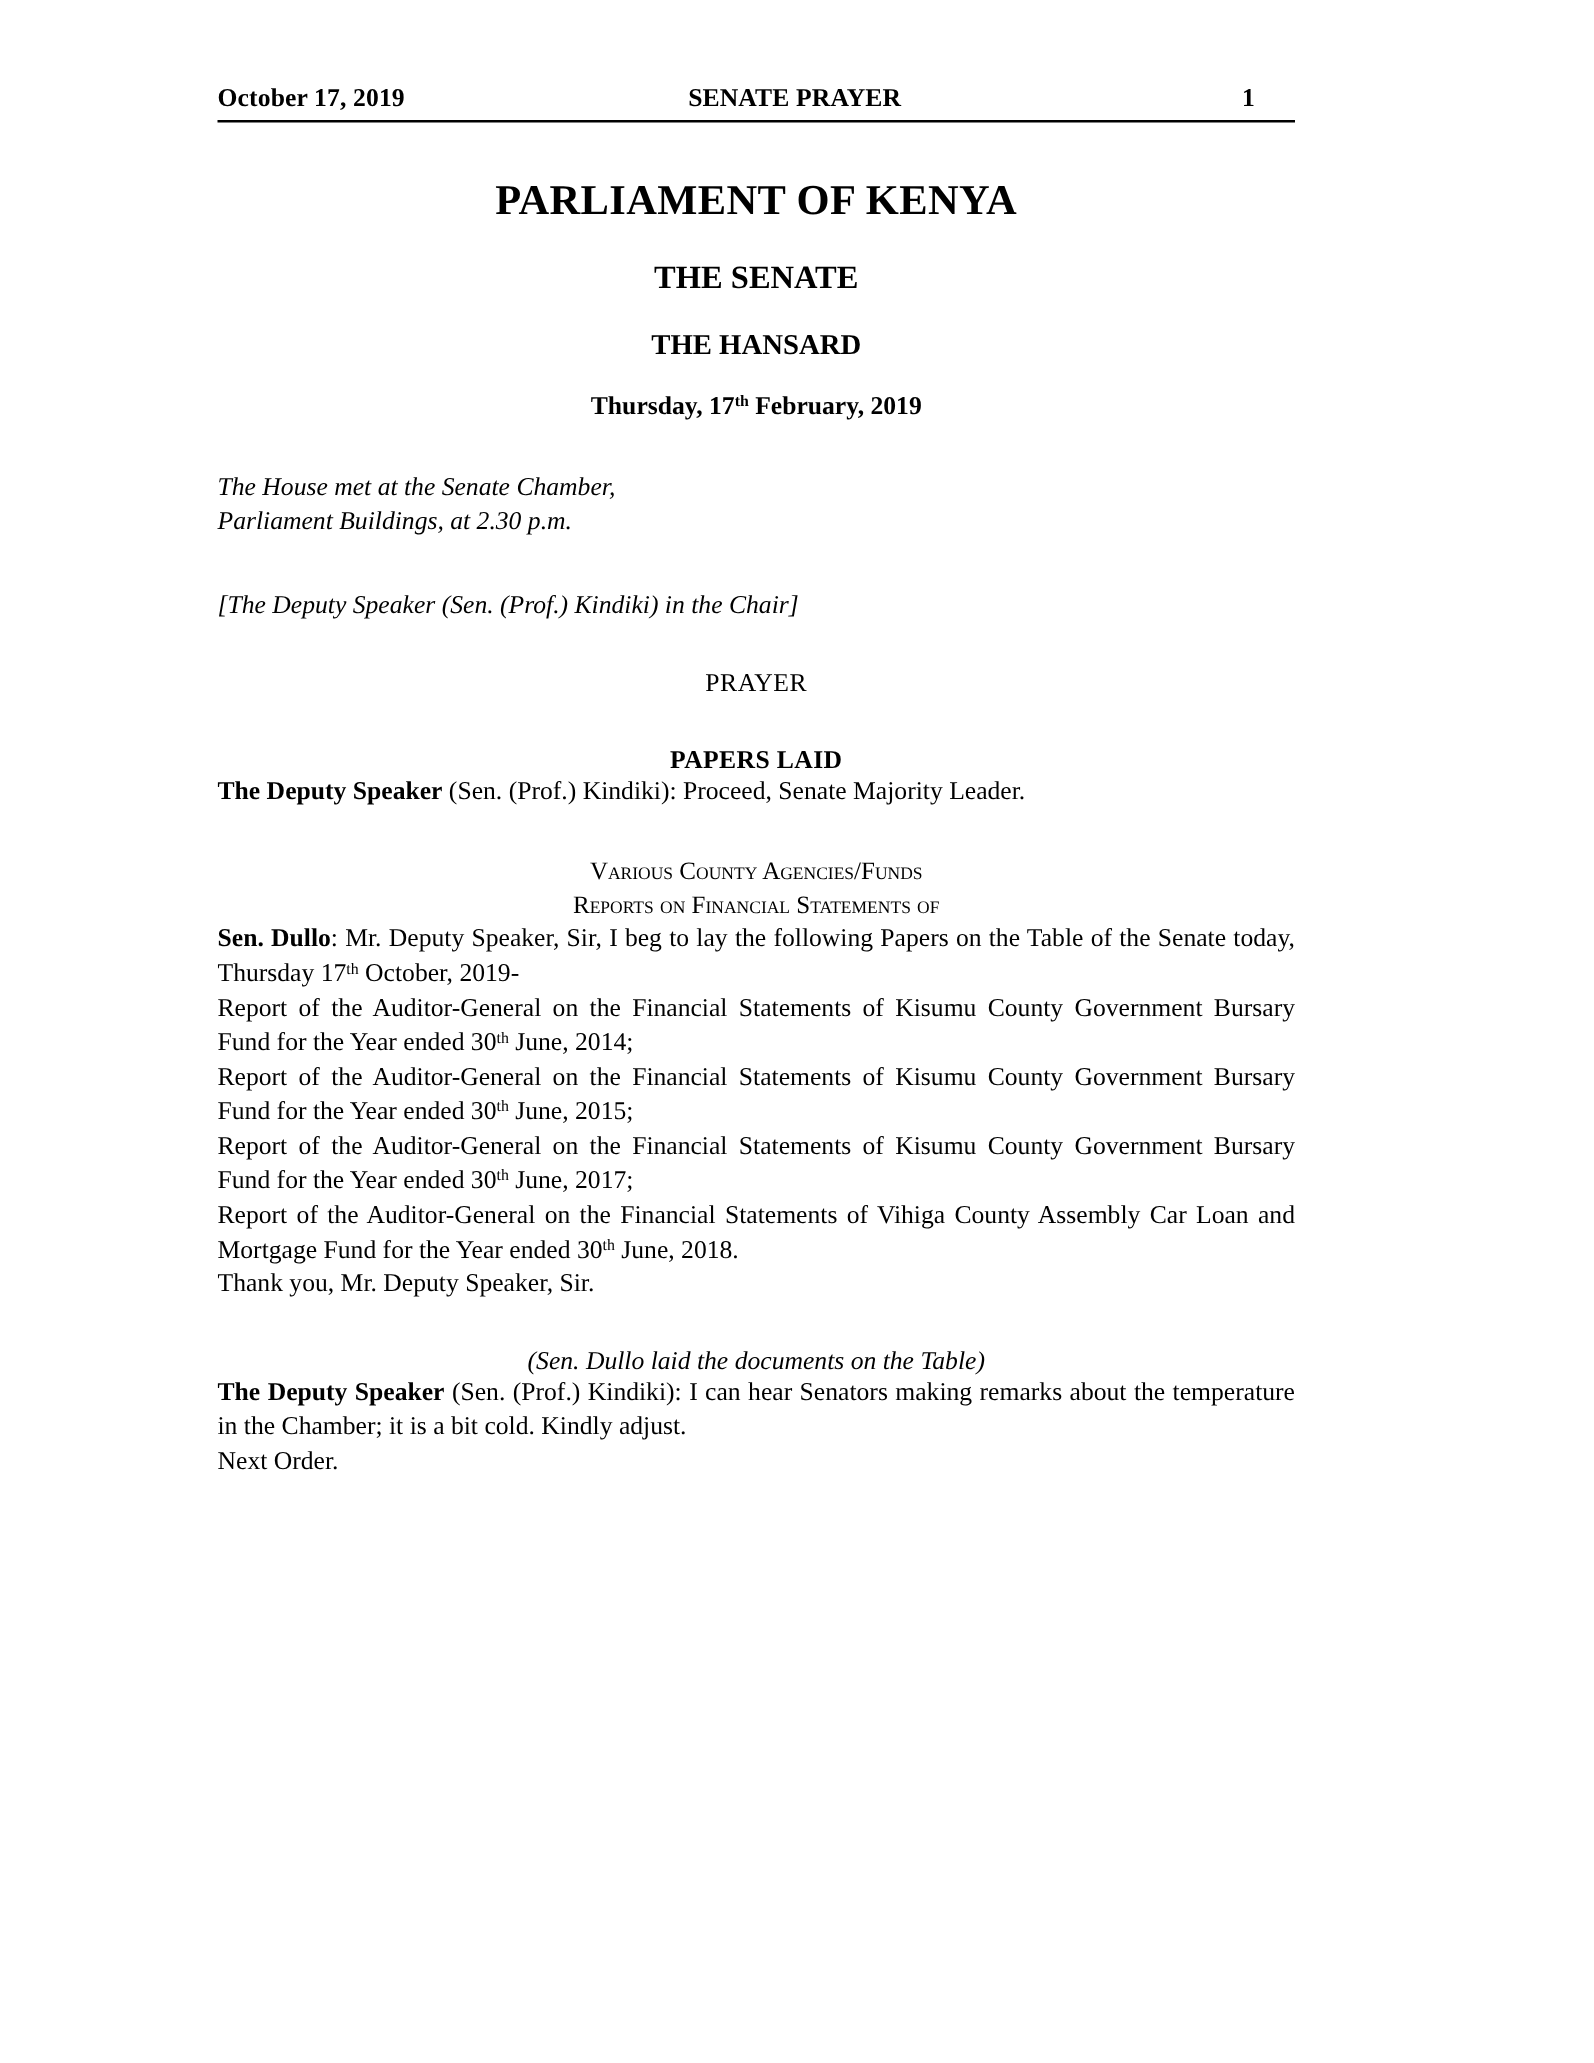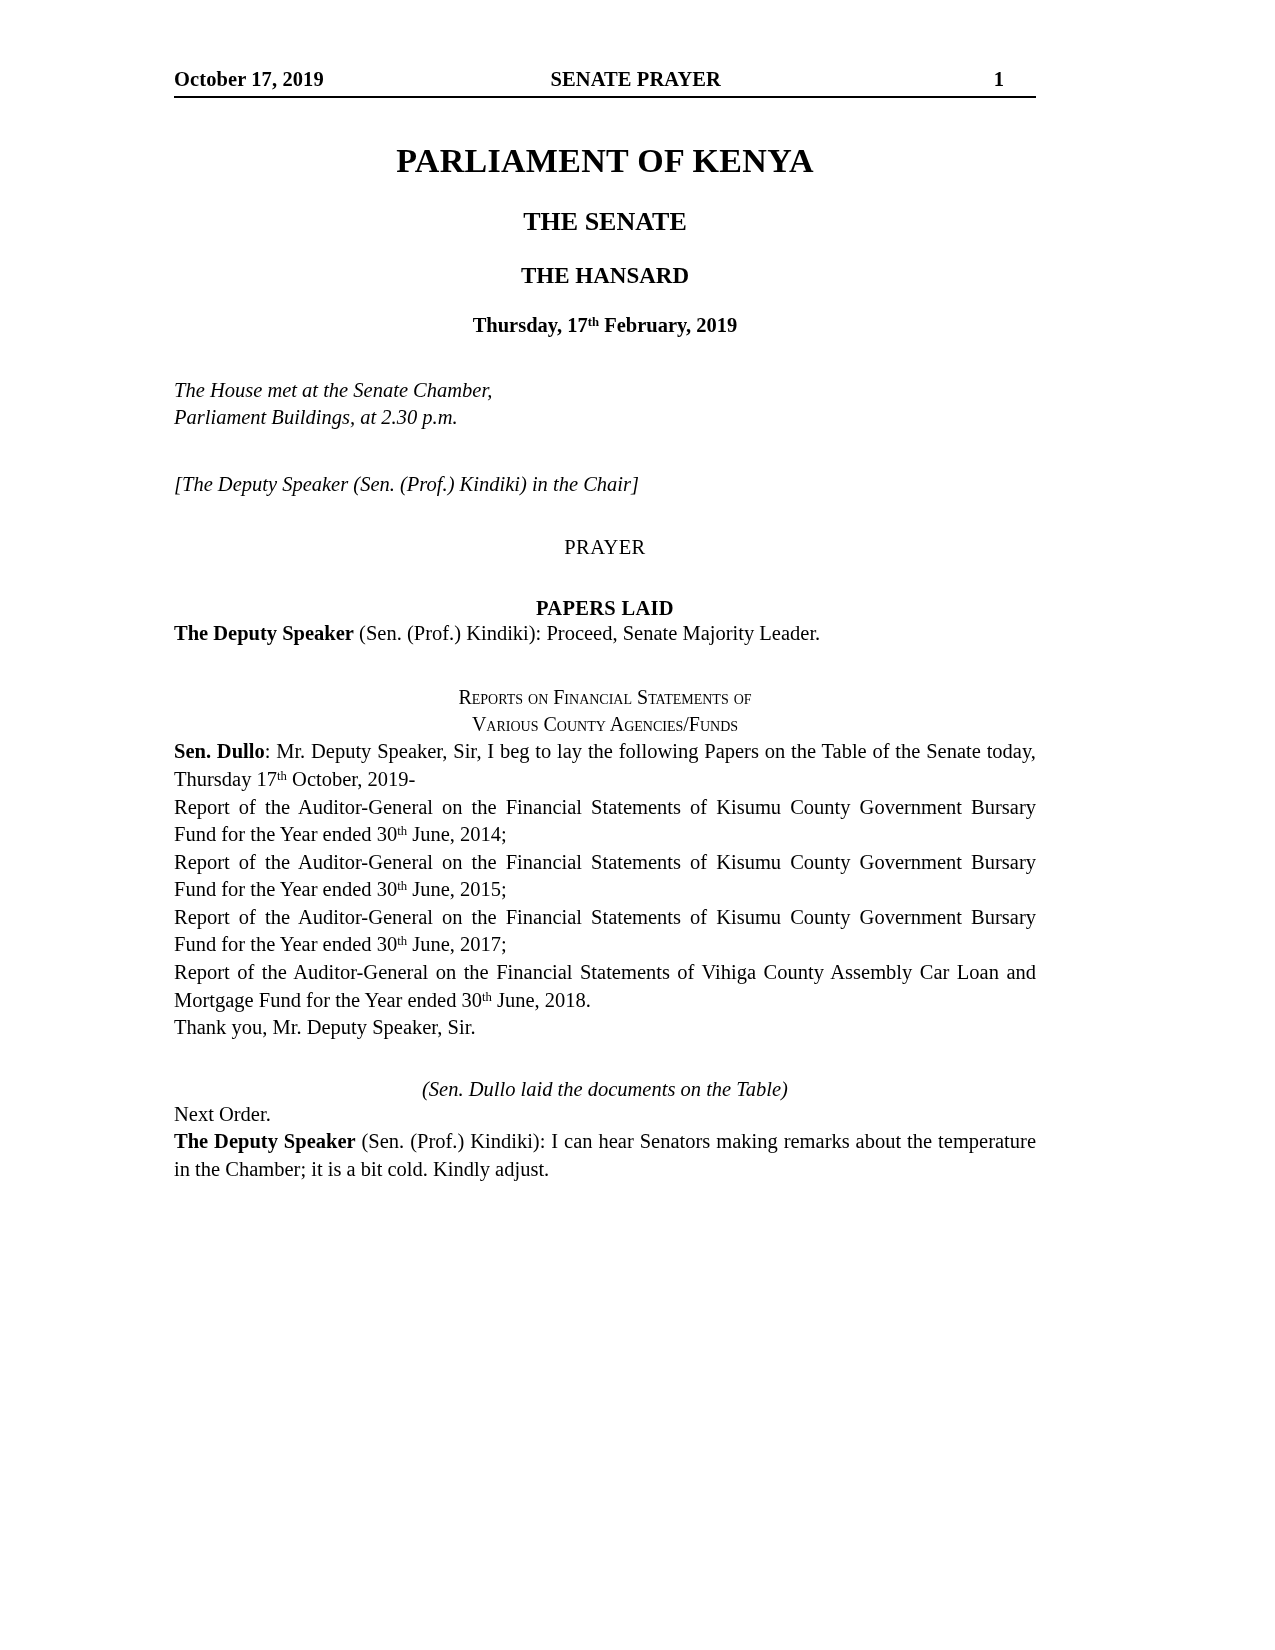--- a/index.html
+++ b/index.html
@@ -179,42 +179,42 @@
     </div>
     <div class="chair-line">[The Deputy Speaker (Sen. (Prof.) Kindiki) in the Chair]</div>
 
     <div class="prayer">PRAYER</div>
 
     <div class="papers-laid">PAPERS LAID</div>
 
     <p class="body speaker-para indent"><b>The Deputy Speaker</b><span> (Sen. (Prof.) Kindiki): Proceed, Senate Majority Leader.</span></p>
 
     <div class="smallcaps-head">
+      <div>Various County Agencies/Funds</div>
       <div>Reports on Financial Statements of</div>
-      <div>Various County Agencies/Funds</div>
     </div>
 
     <p class="body speaker-para indent"><b>Sen. Dullo</b><span>: Mr. Deputy Speaker, Sir, I beg to lay the following Papers on the Table of the Senate today, Thursday 17</span><sup>th</sup><span> October, 2019-</span></p>
 
     <p class="body indent"><span>Report of the Auditor-General on the Financial Statements of Kisumu County Government Bursary Fund for the Year ended 30</span><sup>th</sup><span> June, 2014;</span></p>
 
     <p class="body indent"><span>Report of the Auditor-General on the Financial Statements of Kisumu County Government Bursary Fund for the Year ended 30</span><sup>th</sup><span> June, 2015;</span></p>
 
     <p class="body indent"><span>Report of the Auditor-General on the Financial Statements of Kisumu County Government Bursary Fund for the Year ended 30</span><sup>th</sup><span> June, 2017;</span></p>
 
 
     <p class="body indent"><span>Report of the Auditor-General on the Financial Statements of Vihiga County Assembly Car Loan and Mortgage Fund for the Year ended 30</span><sup>th</sup><span> June, 2018.</span></p>
 
     <p class="body indent">Thank you, Mr. Deputy Speaker, Sir.</p>
 
     <div class="stage">(Sen. Dullo laid the documents on the Table)</div>
 
+    <p class="body after-stage indent"><b>The Deputy Speaker</b><span> (Sen. (Prof.) Kindiki): I can hear Senators making remarks about the temperature in the Chamber; it is a bit cold. Kindly adjust.</span></p>
+
     <p class="body indent">Next Order.</p>
-
-    <p class="body after-stage indent"><b>The Deputy Speaker</b><span> (Sen. (Prof.) Kindiki): I can hear Senators making remarks about the temperature in the Chamber; it is a bit cold. Kindly adjust.</span></p>
 
   </div>
 
   <div class="footer">
     <div class="footer-rule"></div>
   </div>
 
 </div>
 
 </body></html>

